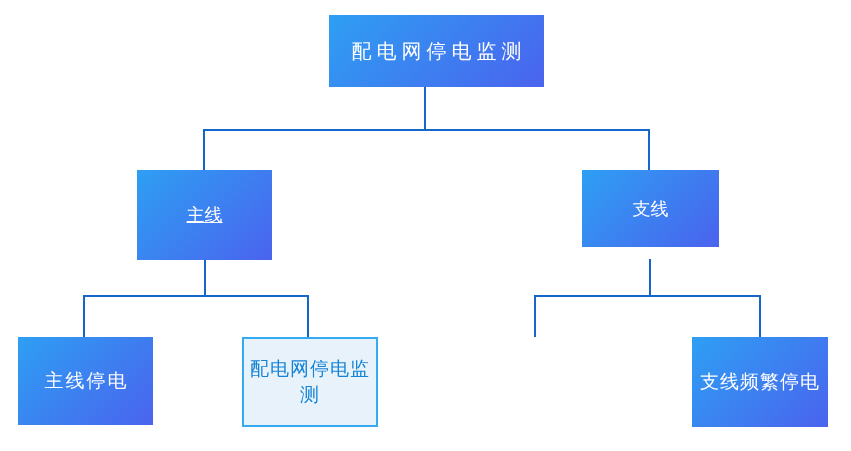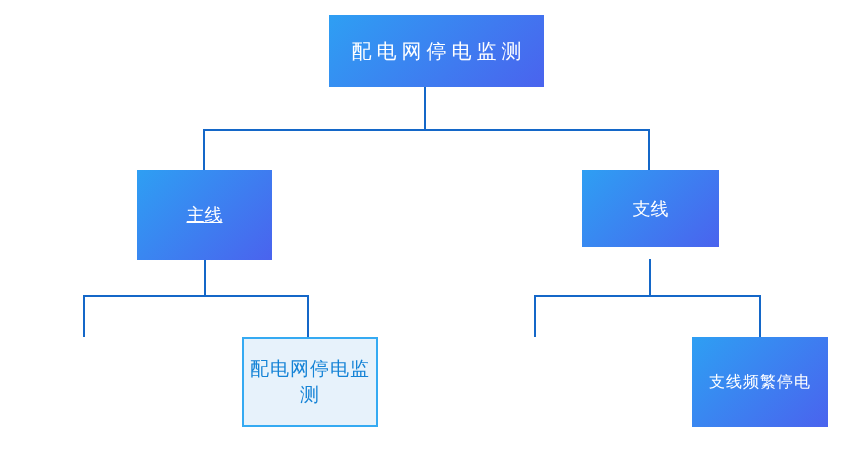--- a/index.html
+++ b/index.html
@@ -41,21 +41,21 @@
     background: var(--outlined-bg, #e7f2fb);
     border: 2px solid var(--outlined-border, #35aaf2);
     color: var(--outlined-text, #1583d6);
   }
   .node-root   { left: 329px; top: 15px;  width: 215px; height: 72px; font-size: 20px; letter-spacing: 5px; text-indent: 5px; }
   .node-main   { left: 137px; top: 170px; width: 135px; height: 90px; font-size: 18px; text-decoration: underline; }
   .node-branch { left: 582px; top: 170px; width: 137px; height: 77px; font-size: 18px; }
   .node-main-outage    { left: 18px;  top: 337px; width: 135px; height: 88px; font-size: 19px; letter-spacing: 2px; text-indent: 2px; }
   .node-main-frequent  { left: 242px; top: 337px; width: 136px; height: 90px; font-size: 19px; letter-spacing: 1px; }
   .node-branch-outage  { left: 473px; top: 337px; width: 139px; height: 90px; font-size: 19px; letter-spacing: 2px; text-indent: 2px; }
-  .node-branch-frequent{ left: 692px; top: 337px; width: 136px; height: 90px; font-size: 16px; letter-spacing: 1px; }
+  .node-branch-frequent{ left: 692px; top: 337px; width: 136px; height: 90px; font-size: 19px; letter-spacing: 1px; }
   
   .c-root-down          { left: 424px; top: 87px;  height: 44px; }
   .c-level1-h           { left: 203px; top: 129px; width: 447px; }
   .c-main-up            { left: 203px; top: 129px; height: 41px; }
   .c-branch-up          { left: 648px; top: 129px; height: 41px; }
   .c-main-down          { left: 204px; top: 260px; height: 37px; }
   .c-main-children-h    { left: 83px;  top: 295px; width: 226px; }
   .c-main-outage-up     { left: 83px;  top: 295px; height: 42px; }
   .c-main-frequent-up   { left: 307px; top: 295px; height: 42px; }
   .c-branch-down        { left: 649px; top: 259px; height: 38px; }
@@ -88,20 +88,23 @@
   </div>
 
   <div class="node filled node-main">
     <span>主线</span>
   </div>
 
   <div class="node filled node-branch">
     <span>支线</span>
   </div>
 
+  <div class="node filled node-main-outage">
+    <span>主线停电</span>
+  </div>
 
   <div class="node outlined node-main-frequent">
     <span>配电网停电监测</span>
   </div>
 
 
   <div class="node filled node-branch-frequent">
     <span>支线频繁停电</span>
   </div>
 

